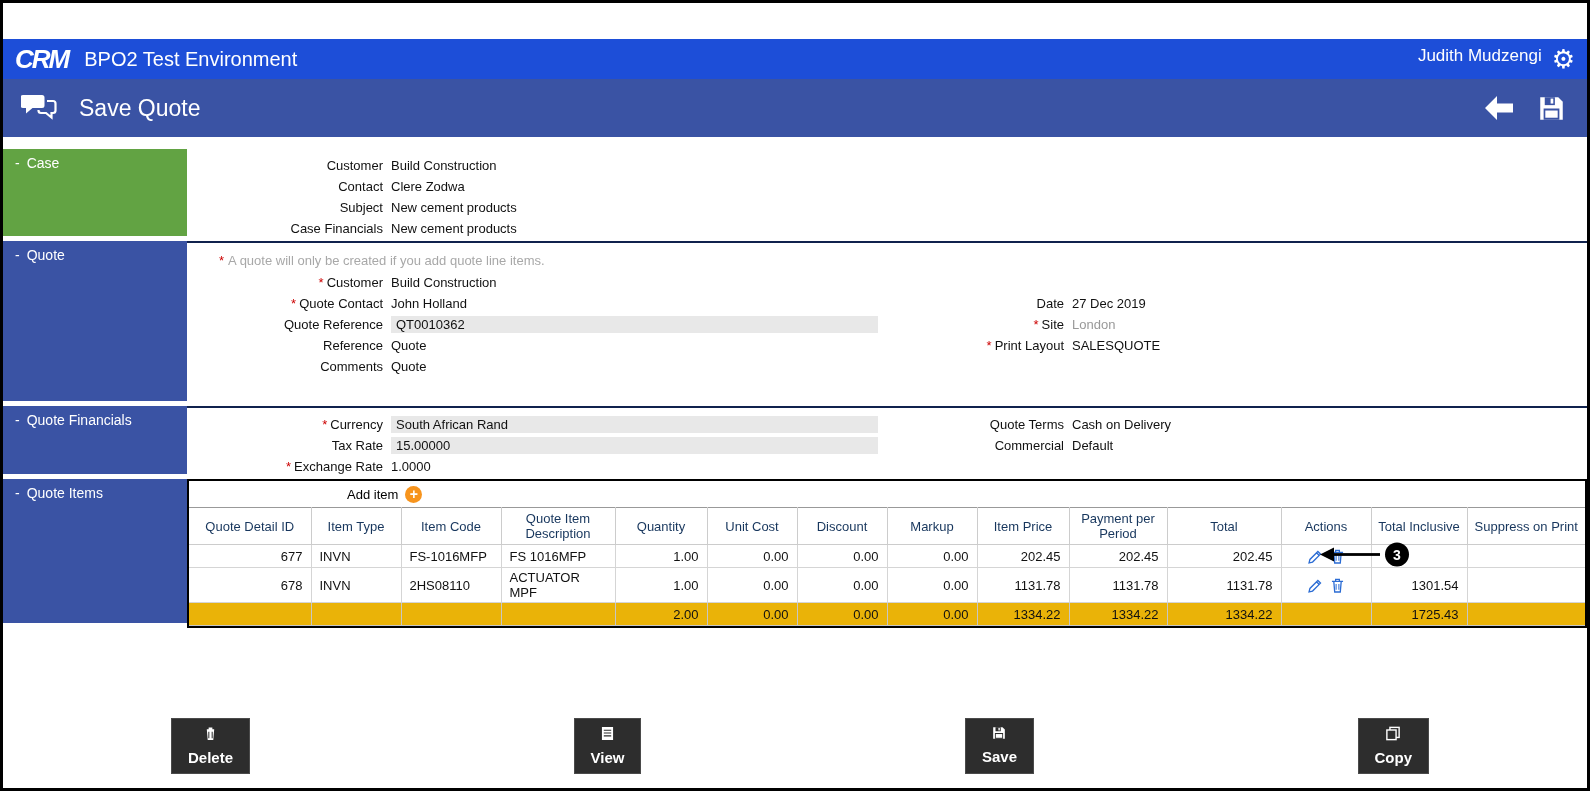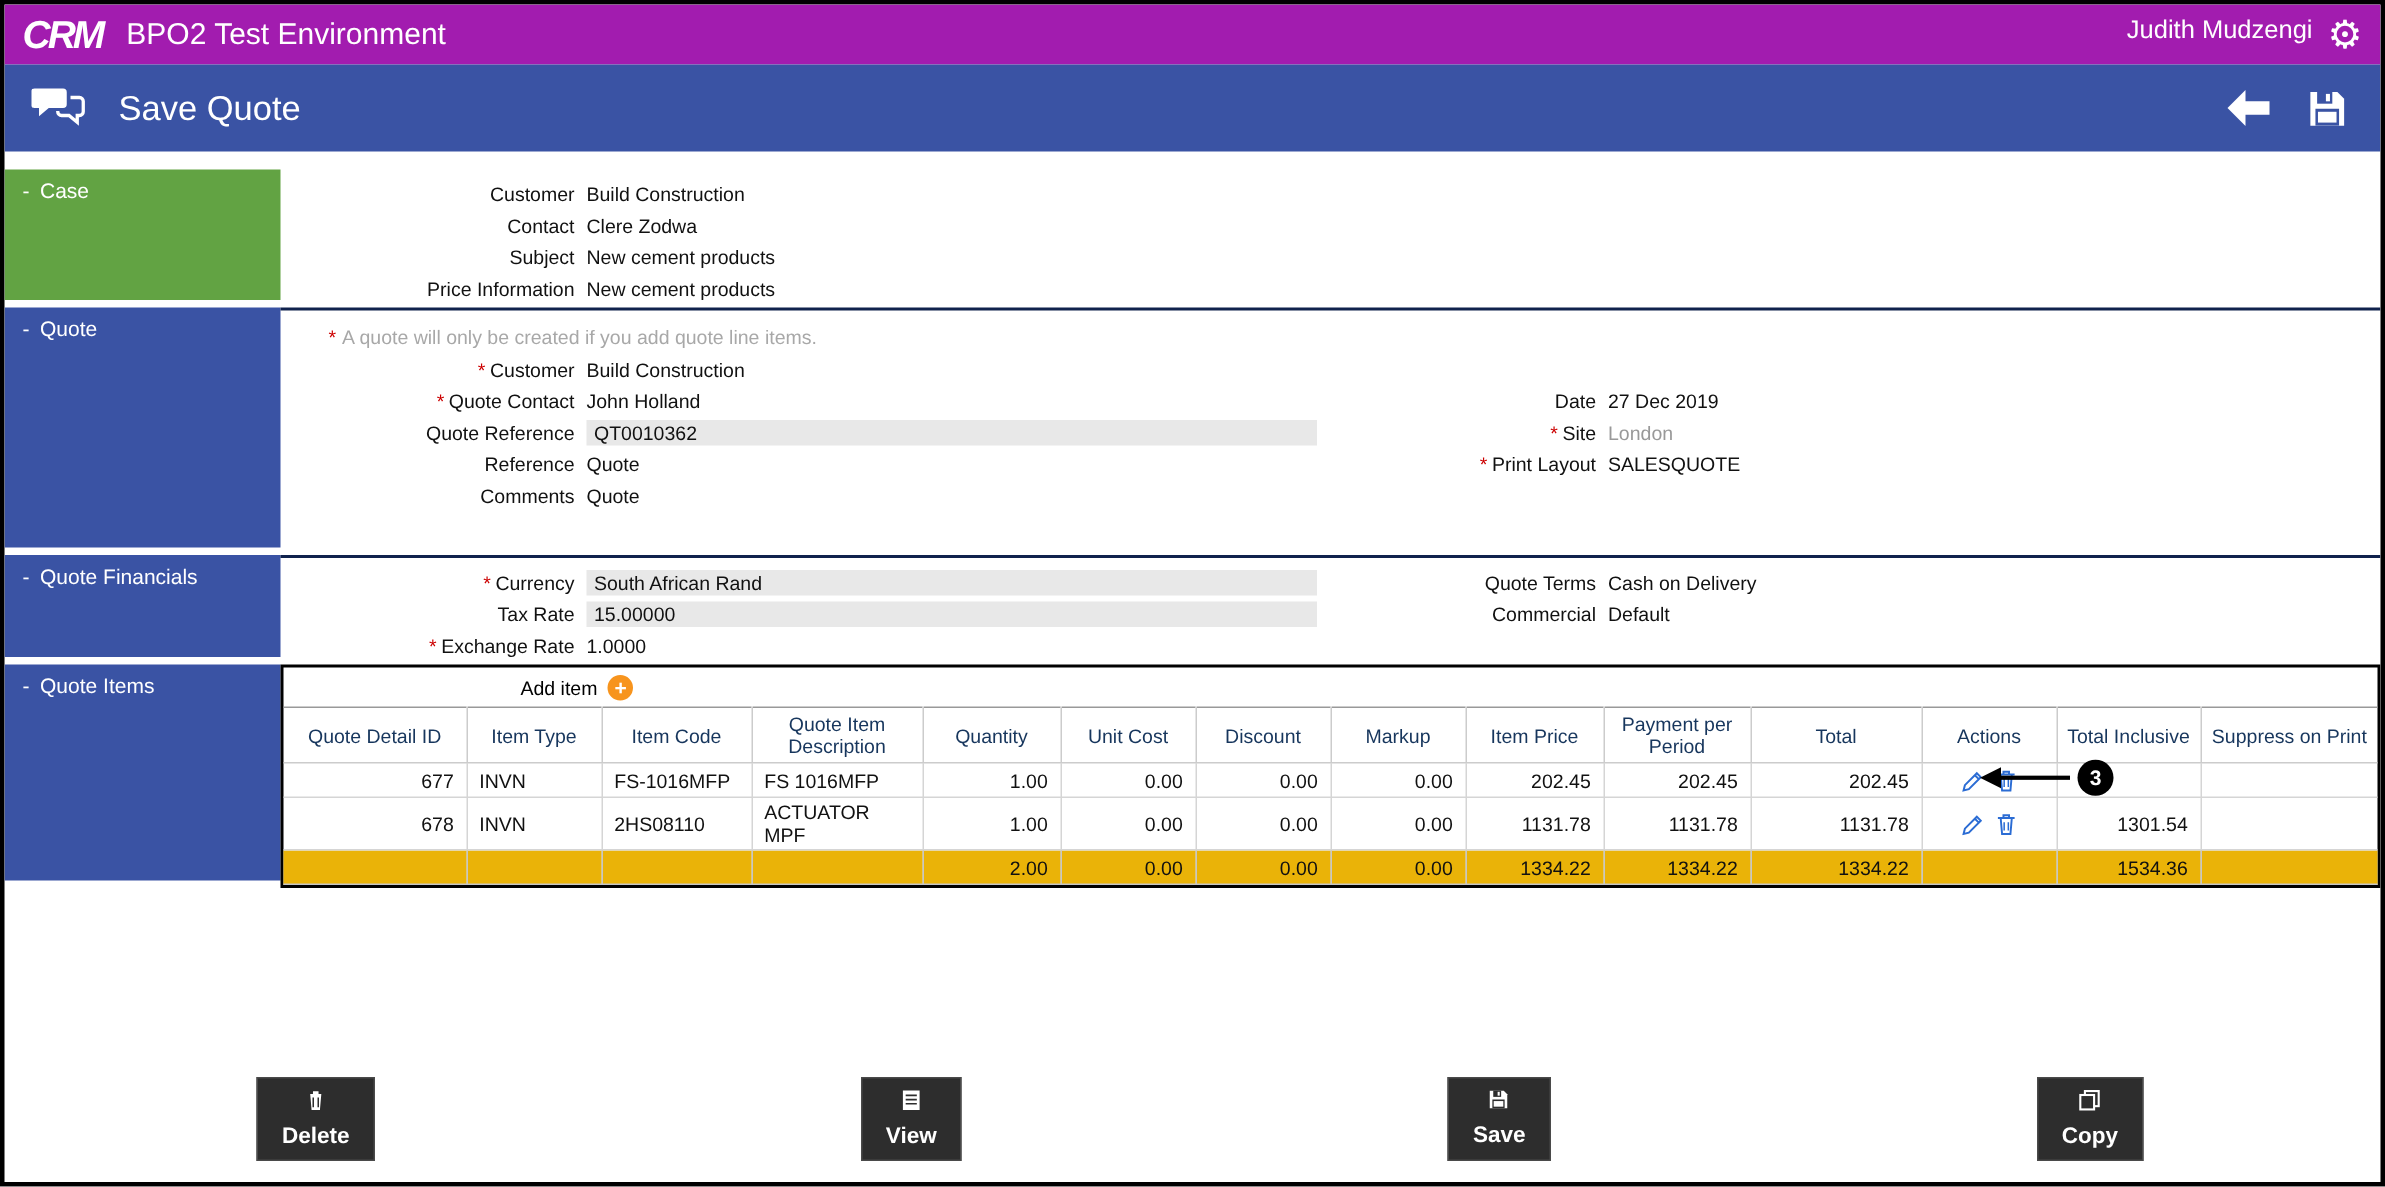--- a/index.html
+++ b/index.html
@@ -5,22 +5,22 @@
   * { box-sizing: border-box; margin: 0; padding: 0; }
   html,body { background:#888; }
   body { font-family: "Liberation Sans", sans-serif; }
   .page {
     width: 1590px; height: 791px; background: #fff;
     border: 3px solid #000; position: relative; overflow: hidden;
     margin: 0 auto;
   }
   
   .topbar {
-    height: 40px; background: #a21caf; color: #fff;
-    display: flex; align-items: center; padding: 0 12px;
+    height: 40px; background: #1d4ed8; color: #fff;
+    display: flex; align-items: center; padding: 0 12px; margin-top: 36px;
   }
   .logo { font-size: 26px; font-weight: bold; font-style: italic; letter-spacing: -2px; margin-right: 16px; }
   .topbar-title { font-size: 20px; }
   .topbar-right { margin-left: auto; display: flex; align-items: flex-start; gap: 10px; }
   .topbar-user { font-size: 17px; }
   .gear { font-size: 26px; line-height: 26px; cursor: pointer; }
   
   .bluebar {
     height: 58px; background: #3a53a4; color: #fff;
     display: flex; align-items: center; padding: 0 18px;
@@ -147,21 +147,21 @@
         </div>
         <div class="frow">
           <span class="flabel">Contact</span>
           <span class="fvalue">Clere Zodwa</span>
         </div>
         <div class="frow">
           <span class="flabel">Subject</span>
           <span class="fvalue">New cement products</span>
         </div>
         <div class="frow">
-          <span class="flabel">Price Information</span>
+          <span class="flabel">Case Financials</span>
           <span class="fvalue">New cement products</span>
         </div>
       </div>
     </div>
 
     <div class="section sec-quote">
       <div class="side blue">
         <span>-</span>
         <span>Quote</span>
       </div>
@@ -359,21 +359,21 @@
                   <td></td>
                   <td></td>
                 <td class="num">2.00</td>
                 <td class="num">0.00</td>
                 <td class="num">0.00</td>
                 <td class="num">0.00</td>
                 <td class="num">1334.22</td>
                 <td class="num">1334.22</td>
                 <td class="num">1334.22</td>
                 <td></td>
-                <td class="num">1534.36</td>
+                <td class="num">1725.43</td>
                 <td></td>
               </tr>
             </tbody>
           </table>
         </div>
       </div>
     </div>
 
   </div>
 

